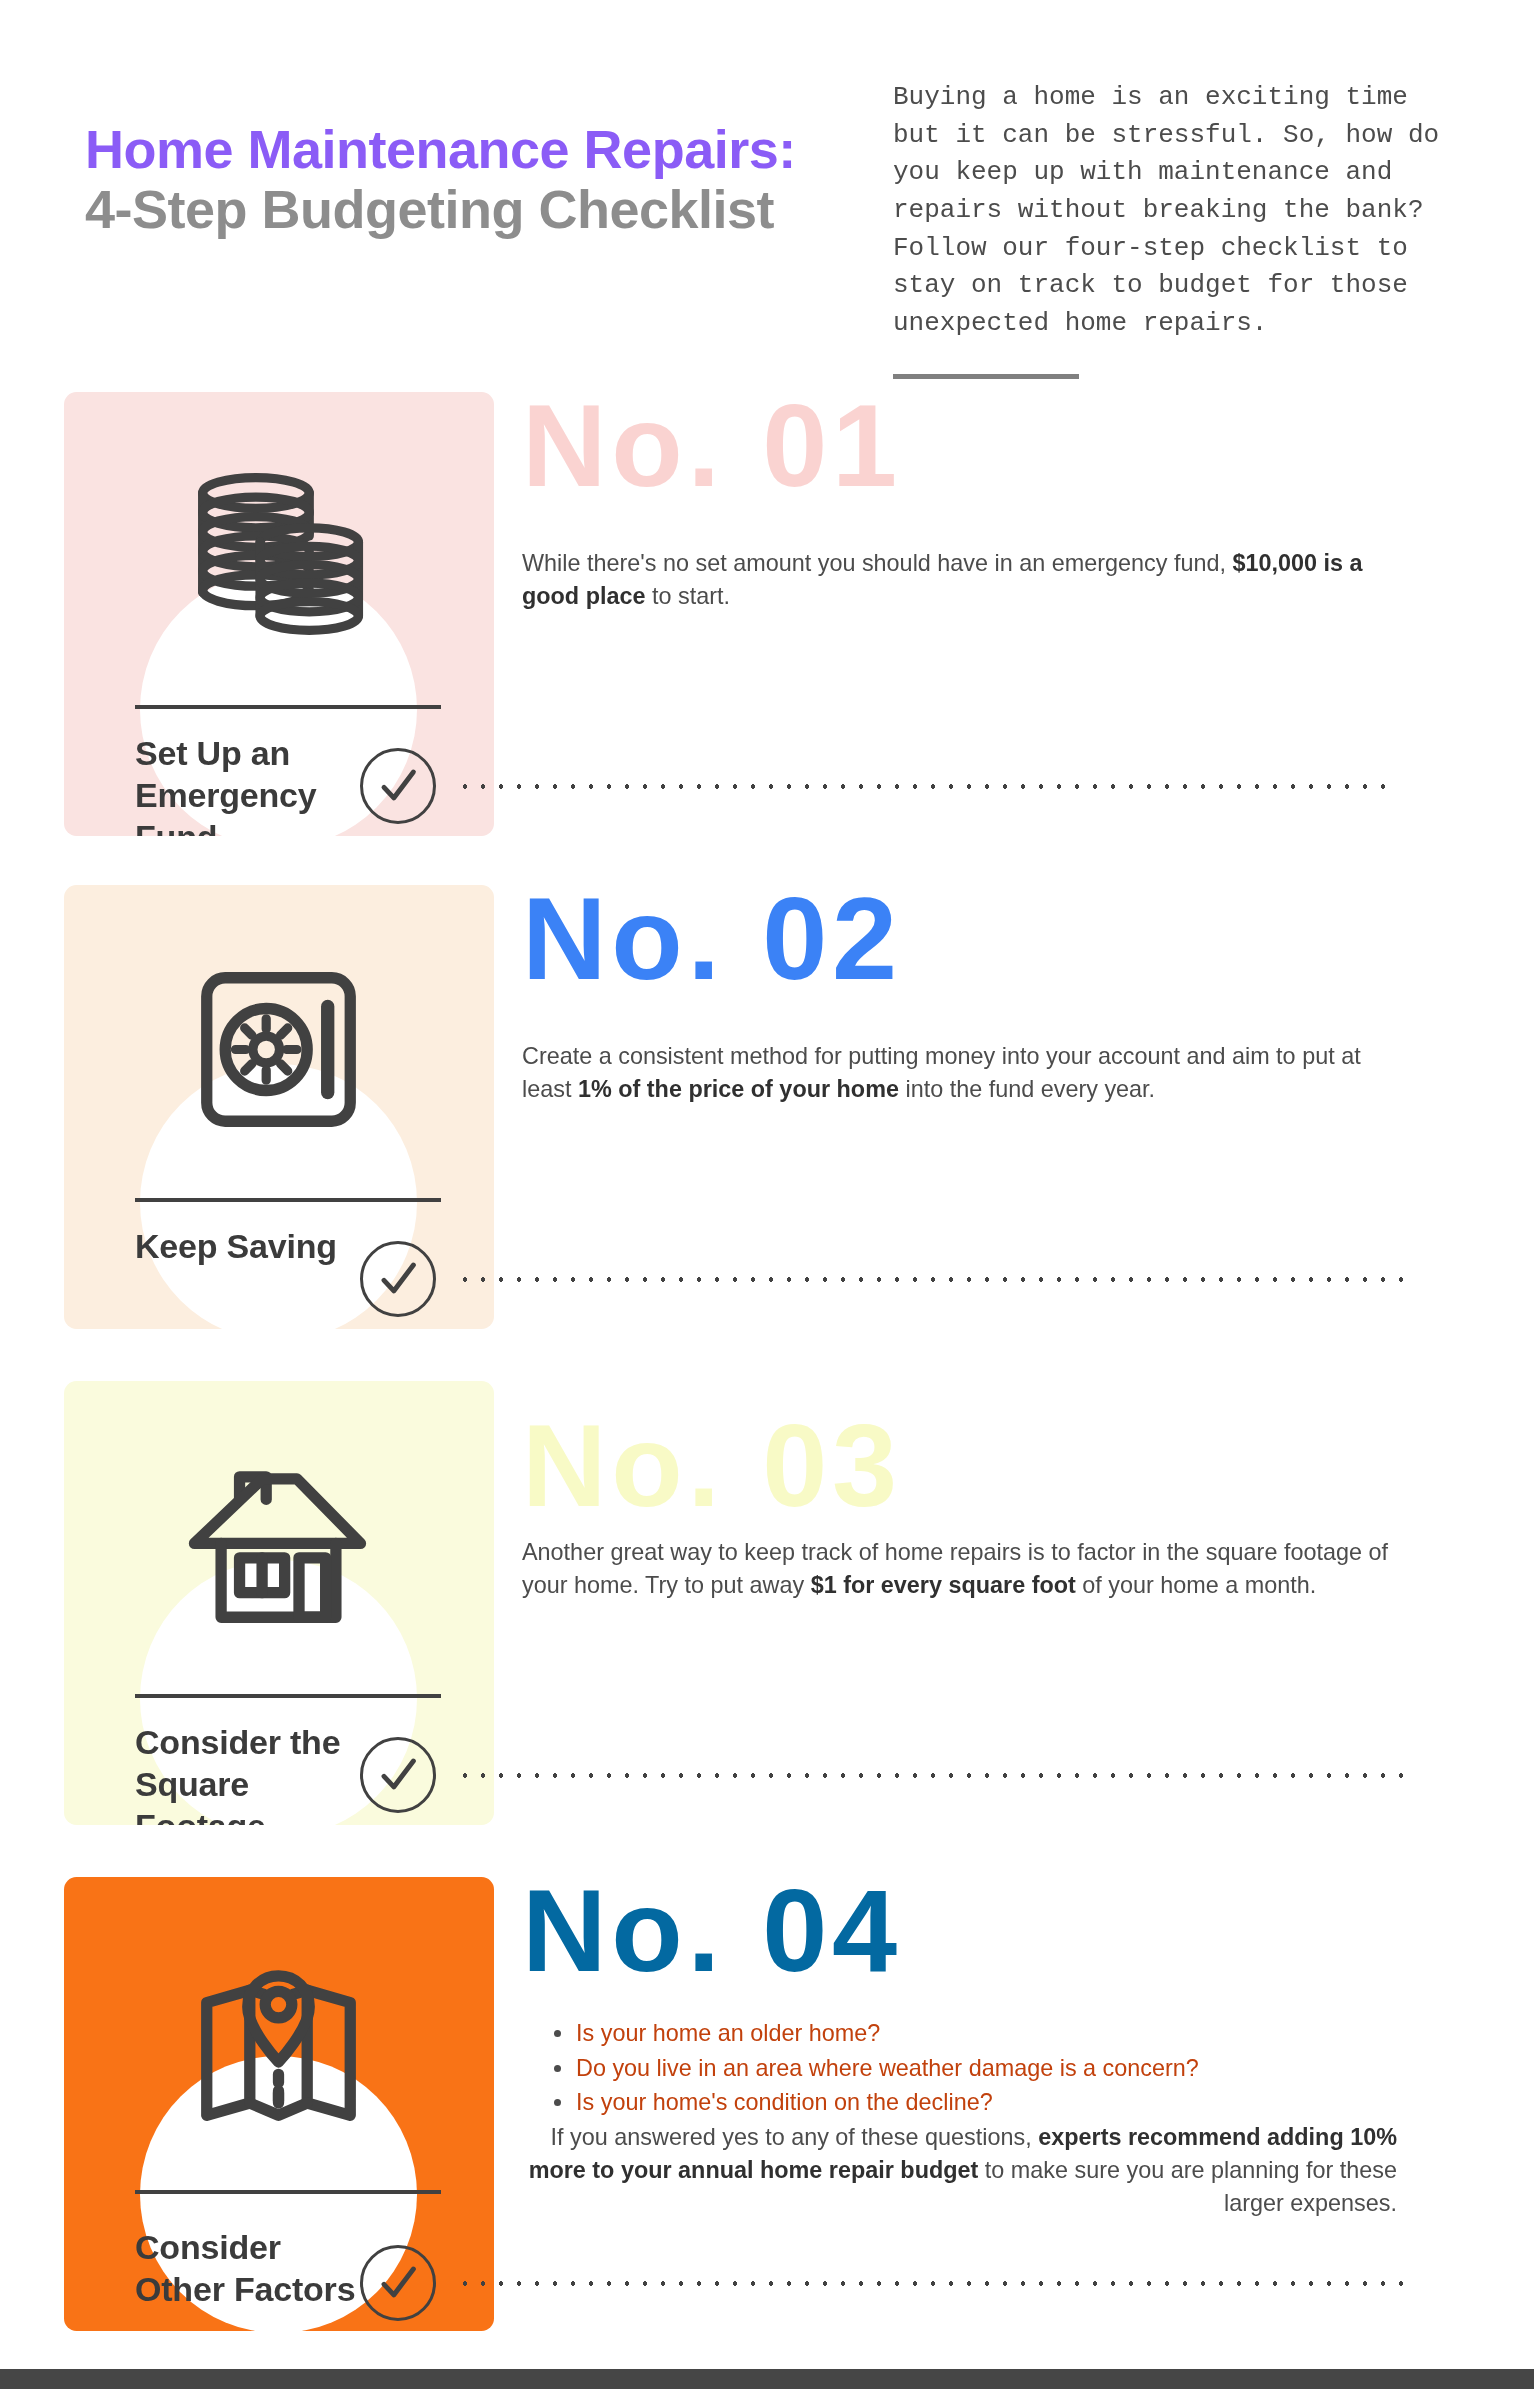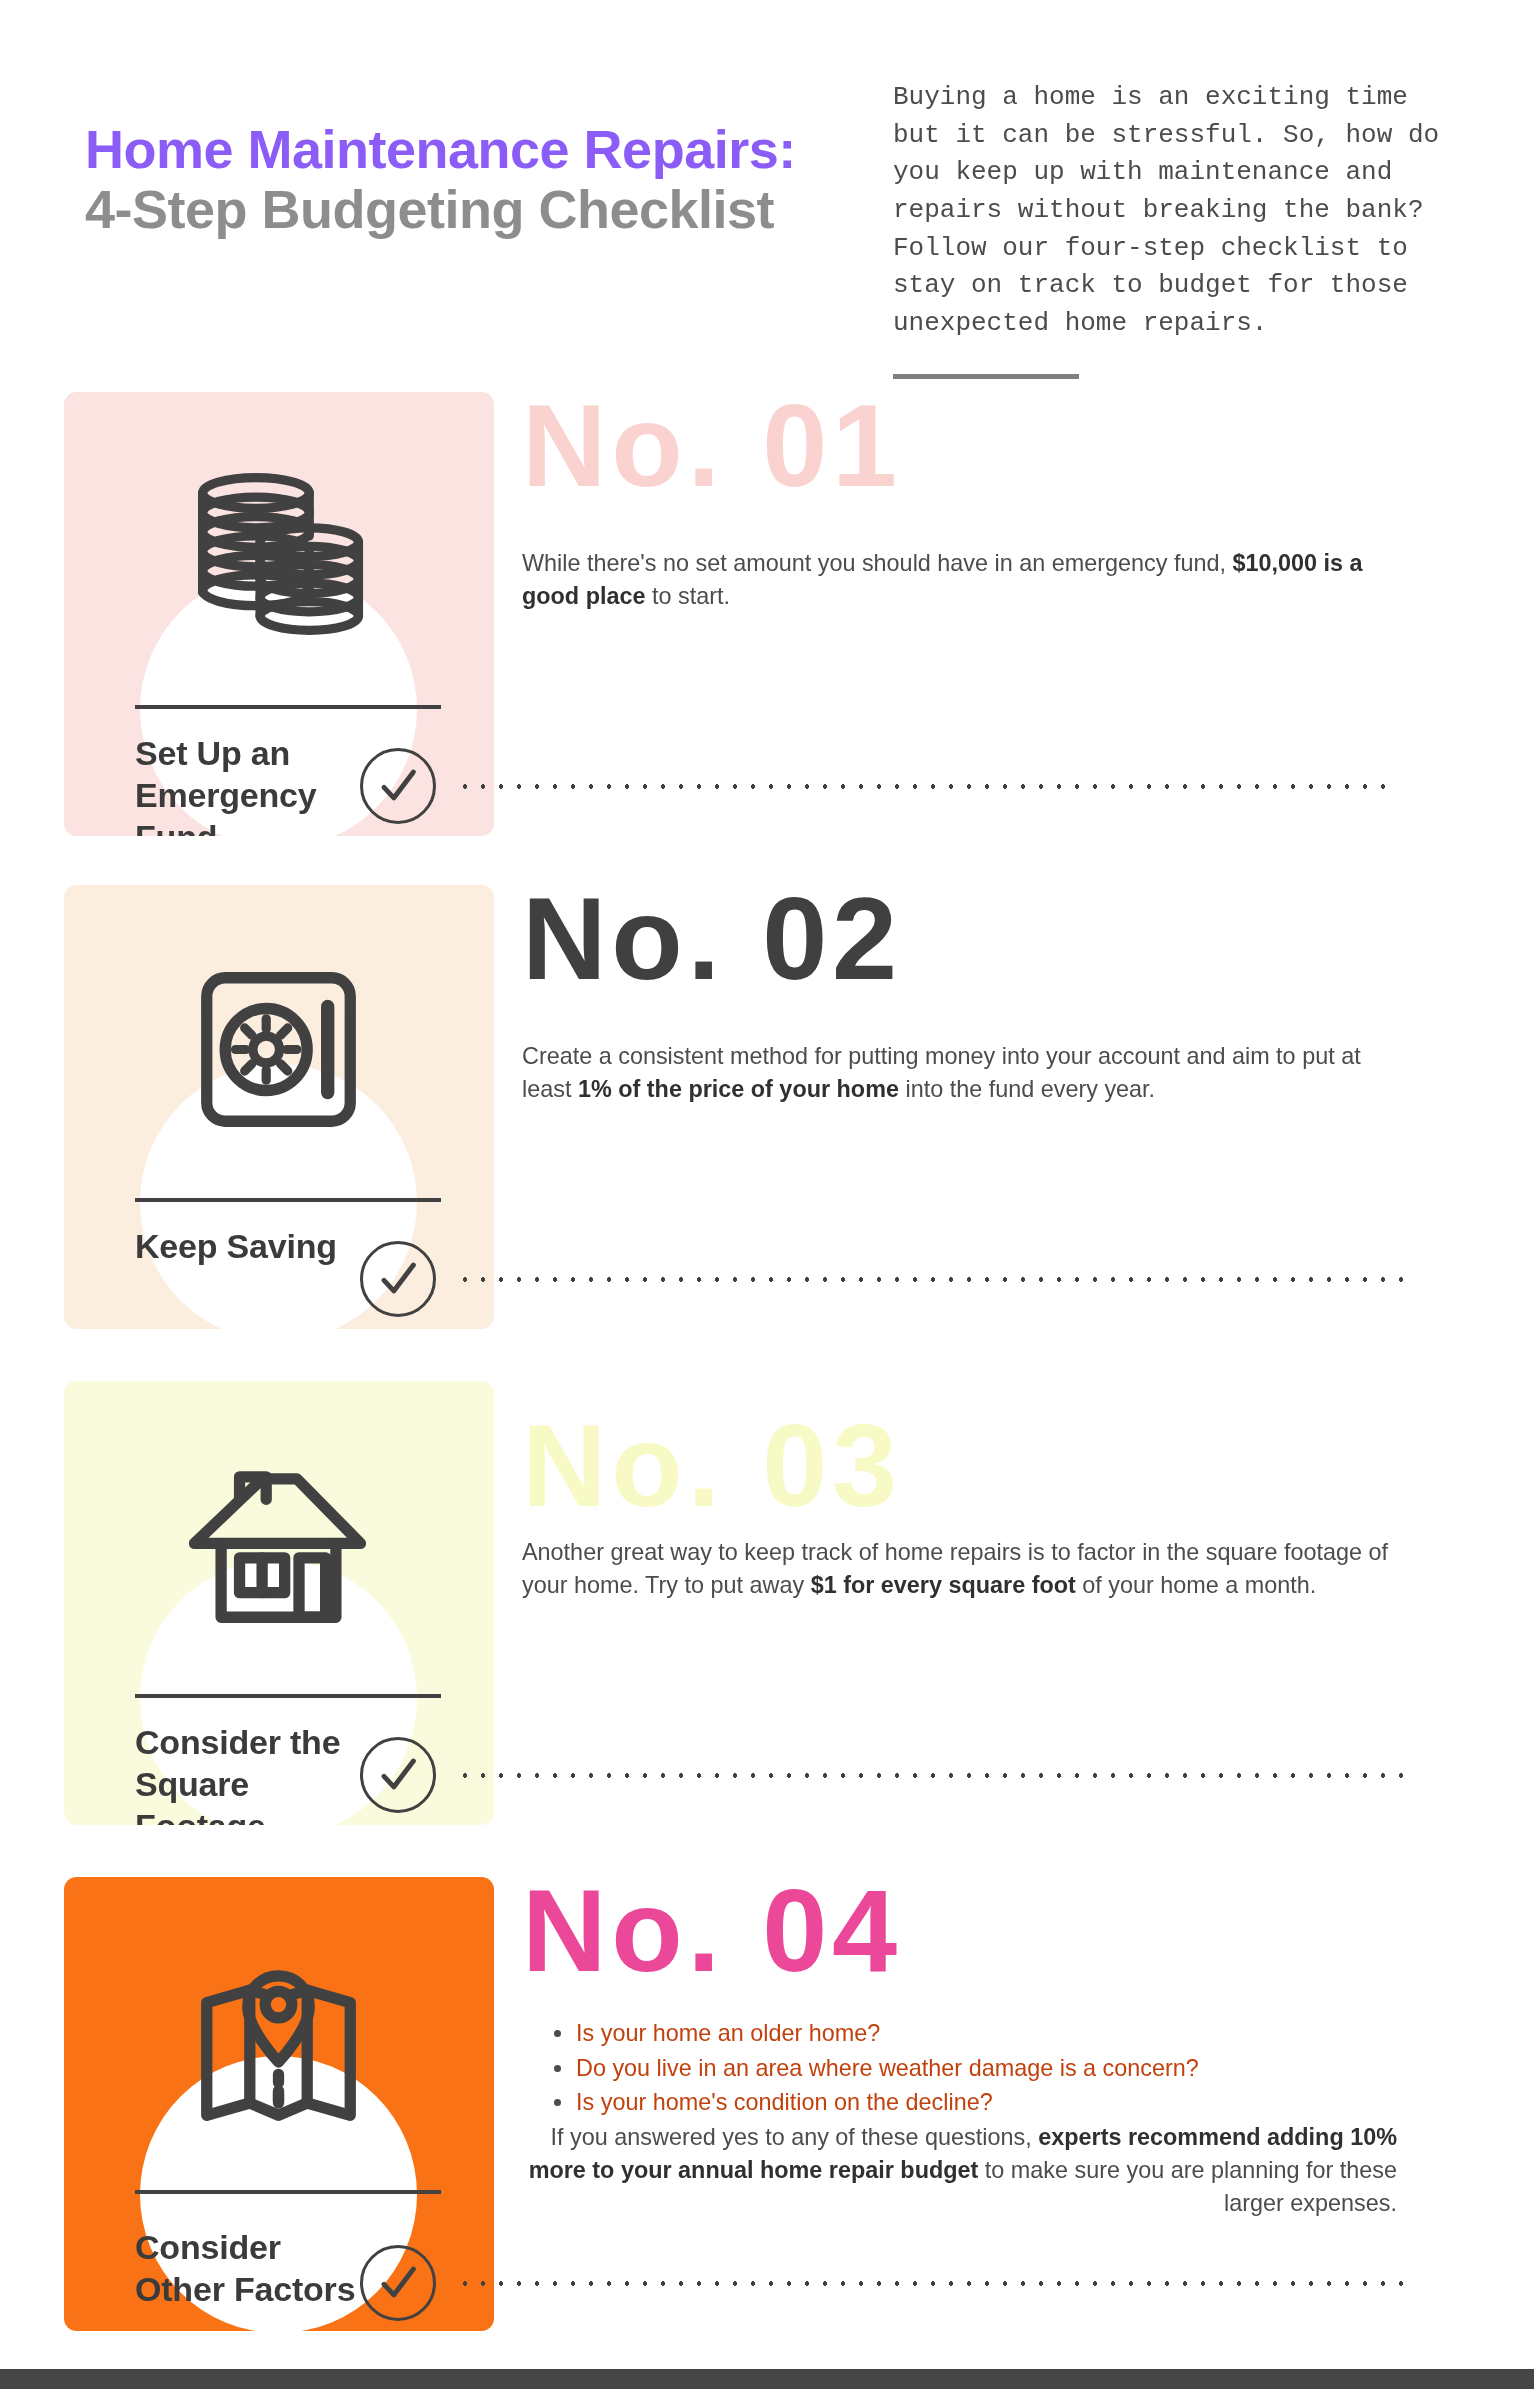--- a/index.html
+++ b/index.html
@@ -170,21 +170,21 @@
       <div class="card-rule"></div>
       <div class="card-title">Keep Saving</div>
     </div>
   </div>
   <div class="check-circle" style="left:360px;top:356px;">
     <svg viewBox="0 0 100 100" fill="none" stroke="#414141" stroke-width="7" stroke-linecap="round" stroke-linejoin="round">
       <path d="M30 52 L44 67 L72 30"></path>
     </svg>
   </div>
   <div class="dots" style="left:456px;top:390px;width:953px;"></div>
-  <div class="num" id="num-2" style="top: -4.8px; color: #404040;">No. 02</div>
+  <div class="num" id="num-2" style="top: -4.8px; color: #3b82f6;">No. 02</div>
   <div class="body-text" id="body-2" style="top:155px;">
     <span>Create a consistent method for putting money into your account and aim to put at least </span><b>1% of the price of your home</b><span> into the fund every year.</span>
   </div>
 </div>
 
 <div class="step" id="step-3" style="top:1381px;height:444px;">
   <div class="card">
     <div class="card-inner" id="card-bg-3" style="background: rgb(250, 251, 221);">
       <div class="card-halo"></div>
       <div class="card-icon">
@@ -231,21 +231,21 @@
       <div class="card-rule"></div>
       <div class="card-title" style="top:349px;">Consider Other Factors</div>
     </div>
   </div>
   <div class="check-circle" style="left:360px;top:368px;">
     <svg viewBox="0 0 100 100" fill="none" stroke="#414141" stroke-width="7" stroke-linecap="round" stroke-linejoin="round">
       <path d="M30 52 L44 67 L72 30"></path>
     </svg>
   </div>
   <div class="dots" style="left:456px;top:402px;width:949px;"></div>
-  <div class="num" id="num-4" style="top: -4.8px; color: #ec4899;">No. 04</div>
+  <div class="num" id="num-4" style="top: -4.8px; color: #0369a1;">No. 04</div>
   <ul class="bullets" style="top:139px;">
     <li>Is your home an older home?</li>
     <li>Do you live in an area where weather damage is a concern?</li>
     <li>Is your home's condition on the decline?</li>
   </ul>
   <div class="body-text" id="body-4" style="top:244px;text-align:right;">
     <span>If you answered yes to any of these questions, </span><b>experts recommend adding 10% more to your annual home repair budget</b><span> to make sure you are planning for these larger expenses.</span>
   </div>
 </div>
 

